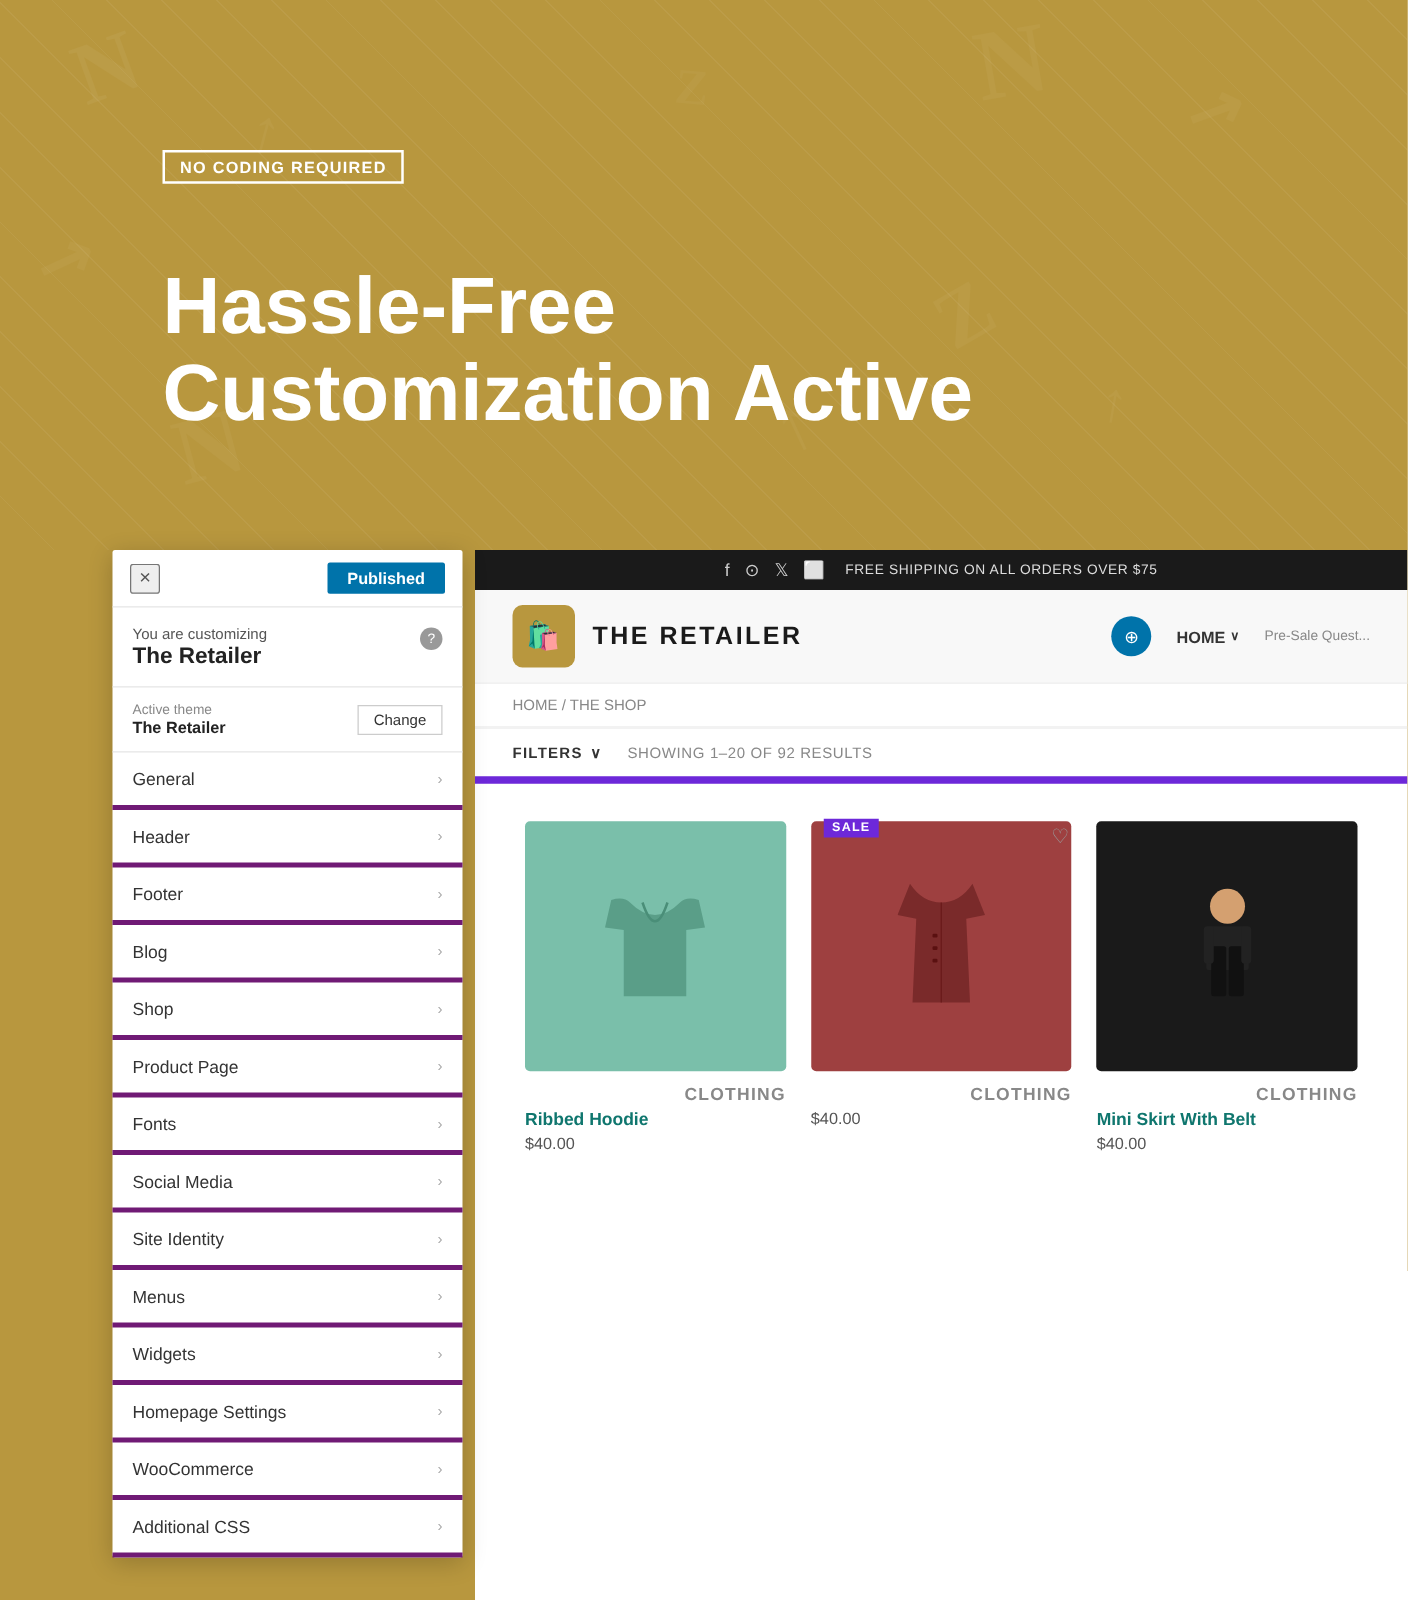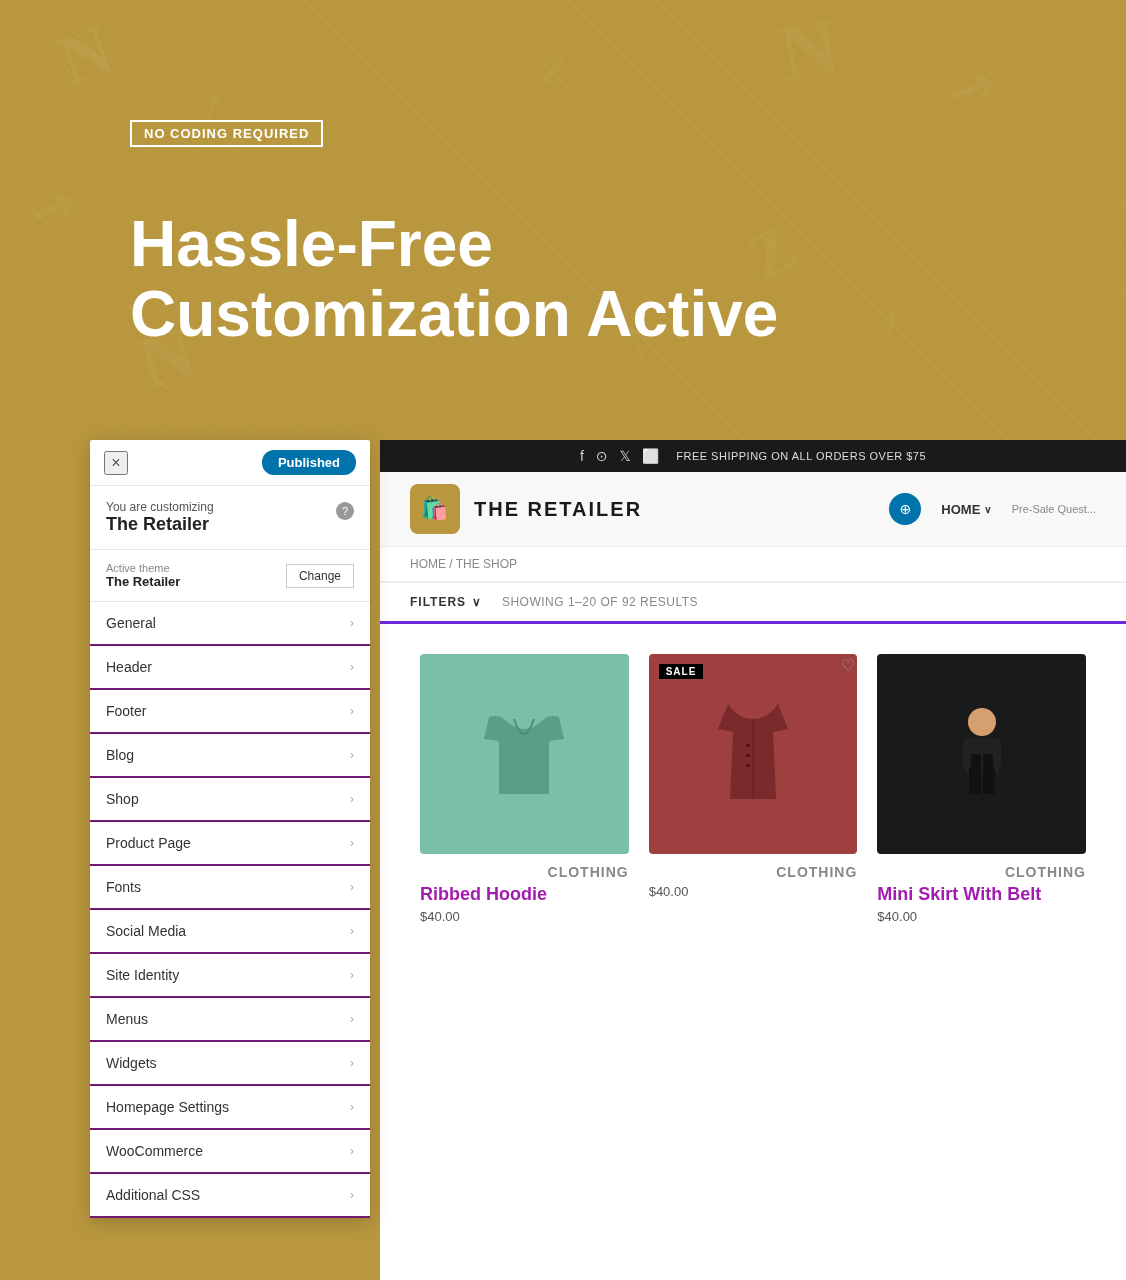--- a/index.html
+++ b/index.html
@@ -98,21 +98,21 @@
     }
     .published-btn {
       margin-left: auto;
       background: #0073aa;
       color: white;
       border: none;
       padding: 5px 16px;
       font-size: 13px;
       font-weight: 600;
       cursor: pointer;
-      border-radius: 12px;
+      border-radius: 2px;
     }
 
     .customizer-info {
       padding: 14px 16px;
       border-bottom: 1px solid #e5e5e5;
       display: flex;
       align-items: flex-start;
       justify-content: space-between;
     }
     .customizing-label {
@@ -165,21 +165,21 @@
     }
 
     .menu-list {
       list-style: none;
     }
     .menu-item {
       display: flex;
       align-items: center;
       justify-content: space-between;
       padding: 13px 16px;
-      border-bottom: 2px solid #701a75;
+      border-bottom: 4px solid #701a75;
       cursor: pointer;
       font-size: 14px;
       color: #333;
     }
     .chevron {
       color: #aaa;
       font-size: 12px;
     }
 
     
@@ -299,21 +299,21 @@
       font-weight: 900;
       color: #1a1a1a;
     }
 
     
     .filters-bar {
       display: flex;
       align-items: center;
       padding: 12px 30px;
       border-top: 1px solid #eee;
-      border-bottom: 3px solid #6d28d9;
+      border-bottom: 6px solid #6d28d9;
       gap: 20px;
     }
     .filters-btn {
       display: flex;
       align-items: center;
       gap: 6px;
       font-size: 12px;
       font-weight: 700;
       letter-spacing: 1px;
       color: #333;
@@ -360,23 +360,23 @@
       background: #222;
       border-radius: 4px;
       height: 200px;
       display: flex;
       align-items: center;
       justify-content: center;
       font-size: 60px;
     }
     .sale-badge {
       position: absolute;
-      top: 20px;
+      top: 8px;
       left: 20px;
-      background: #000000;
+      background: #6d28d9;
       color: white;
       font-size: 10px;
       font-weight: 700;
       padding: 2px 7px;
       letter-spacing: 1px;
     }
     .wishlist-icon {
       position: absolute;
       top: 12px;
       right: 12px;
@@ -387,23 +387,23 @@
     .product-category {
       font-size: 14px;
       font-weight: 700;
       letter-spacing: 1px;
       color: #888;
       margin-top: 10px;
       text-transform: uppercase;
       text-align: right;
     }
     .product-name {
-      font-size: 18px;
+      font-size: 14px;
       font-weight: 600;
-      color: #a21caf;
+      color: #0f766e;
       margin-top: 4px;
     }
     .product-price {
       font-size: 13px;
       color: #555;
       margin-top: 4px;
     }
 
     
     .below-hero {

